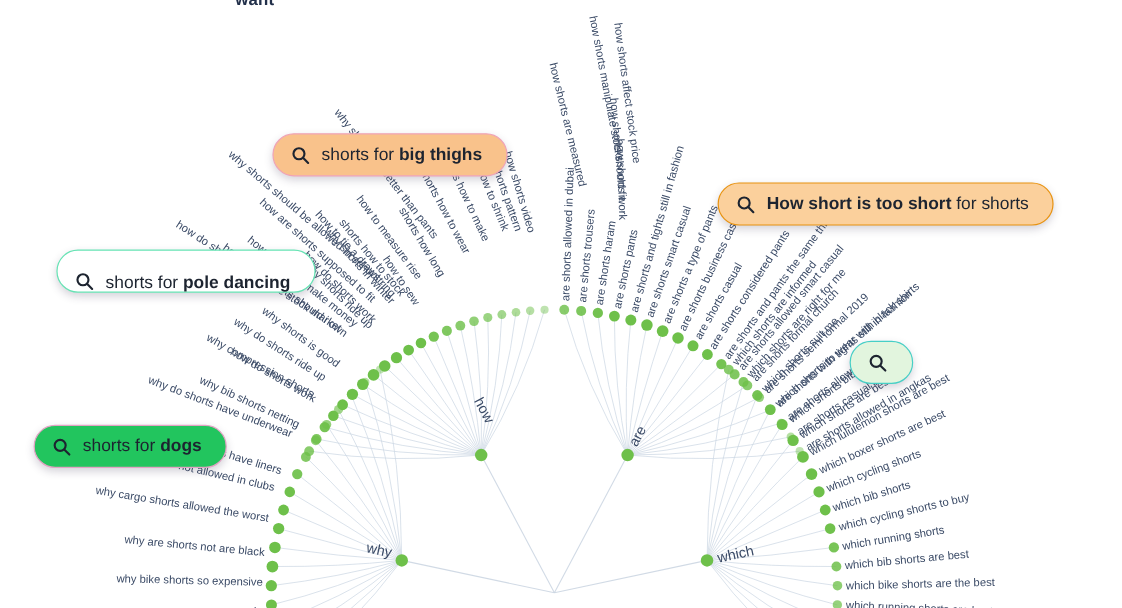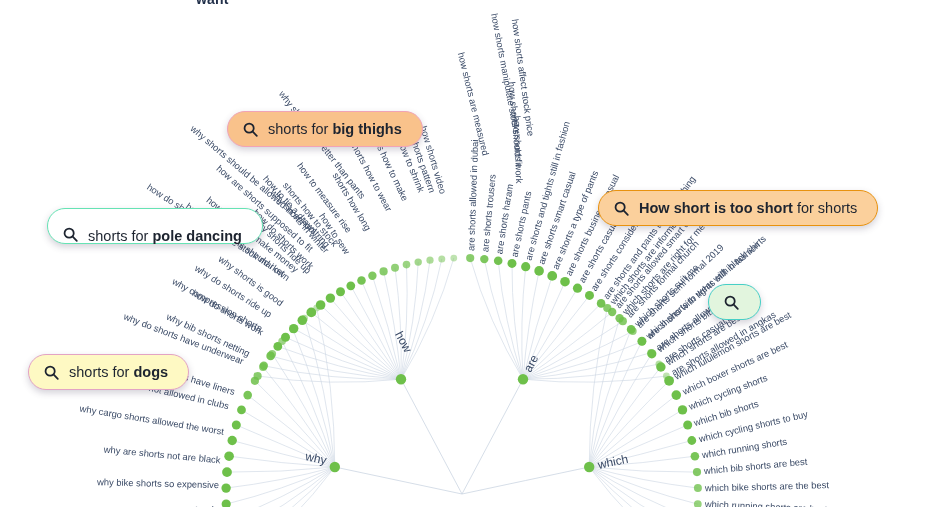--- a/index.html
+++ b/index.html
@@ -25,21 +25,21 @@
     height:36px;padding:0 20px 0 14px;border-radius:999px;
     box-sizing:border-box;white-space:nowrap;
     font-size:14.5px;line-height:1;
     box-shadow:0 3px 7px rgba(60,50,80,.22);
   }
   .pill .pill-ico{display:block;width:17px;height:17px;flex:0 0 17px;}
   .pill .pill-txt{display:inline-block;color:#1d2430;}
   .pill .pill-txt b{font-weight:700;}
   .pill-orange{background:#f9c28b;border:1.6px solid #f0a3b6;}
   .pill-orange2{background:#fbd09c;border:1.6px solid #e8920f;}
-  .pill-orange3{background:#fef9c3;border:1.6px solid #e3a3c4;}
+  .pill-orange3{background:#22c55e;border:1.6px solid #e3a3c4;}
   .pill-mint{background:#ffffff;border:1.6px solid #66e3b4;}
   .pill-green{background:#e2f5de;border:1.6px solid #46cfc6;}
 
   
   .lbl{
     position:absolute;white-space:nowrap;
     font-size:9.4px;line-height:1;
     color:#3a4a66;
     transform-origin:0 50%;
   }
@@ -307,21 +307,21 @@
           </svg></span>
         <span class="pill-txt"><span>shorts for </span><b>big thighs</b><span></span></span>
       </div>
       <div class="pill pill-mint" style="left: 47px; top: 208px; align-items: flex-end;">
         <span class="pill-ico"><svg viewBox="0 0 20 20" fill="none" stroke="#1d2430" stroke-width="2.1" stroke-linecap="round">
             <circle cx="8.4" cy="8.4" r="5.4"></circle>
             <line x1="12.6" y1="12.6" x2="17.4" y2="17.4"></line>
           </svg></span>
         <span class="pill-txt"><span>shorts for </span><b>pole dancing</b><span></span></span>
       </div>
-      <div class="pill pill-orange2" style="left: 598px; top: 152px; margin-top: 38px;">
+      <div class="pill pill-orange2" style="left: 598px; top: 152px;">
         <span class="pill-ico"><svg viewBox="0 0 20 20" fill="none" stroke="#1d2430" stroke-width="2.1" stroke-linecap="round">
             <circle cx="8.4" cy="8.4" r="5.4"></circle>
             <line x1="12.6" y1="12.6" x2="17.4" y2="17.4"></line>
           </svg></span>
         <span class="pill-txt"><span></span><b>How short is too short</b><span> for shorts</span></span>
       </div>
       <div class="pill pill-green" style="left: 708px; top: 284px;">
         <span class="pill-ico"><svg viewBox="0 0 20 20" fill="none" stroke="#1d2430" stroke-width="2.1" stroke-linecap="round">
             <circle cx="8.4" cy="8.4" r="5.4"></circle>
             <line x1="12.6" y1="12.6" x2="17.4" y2="17.4"></line>

